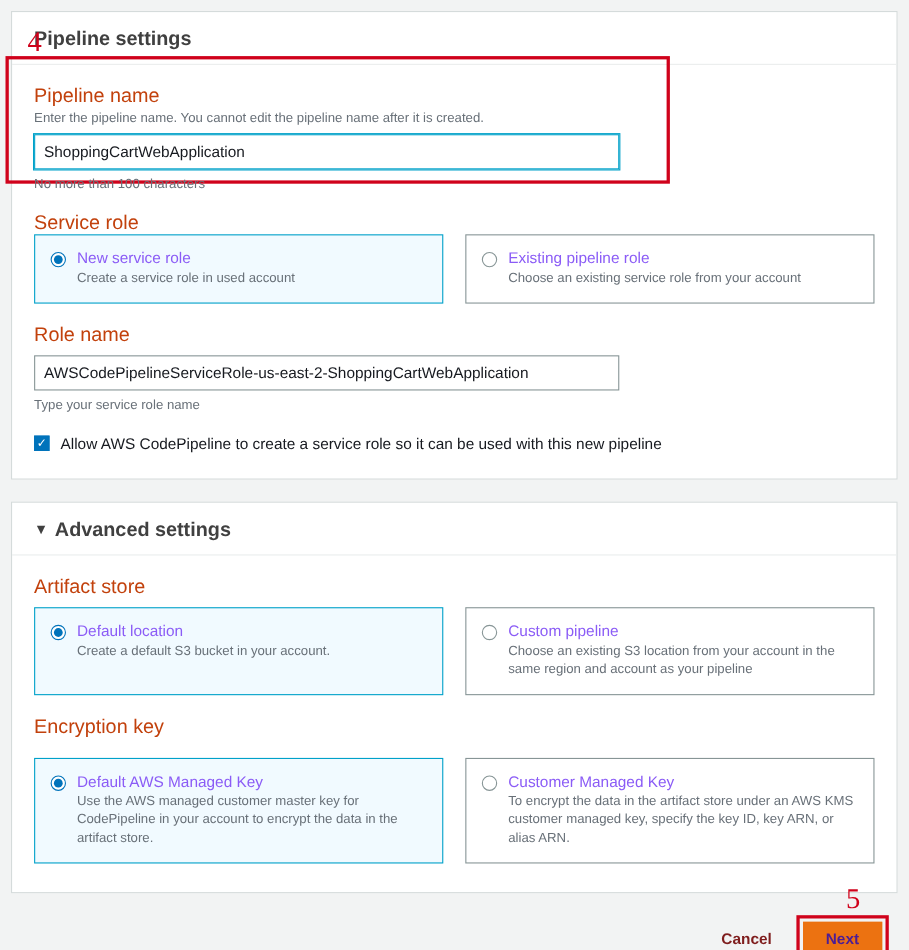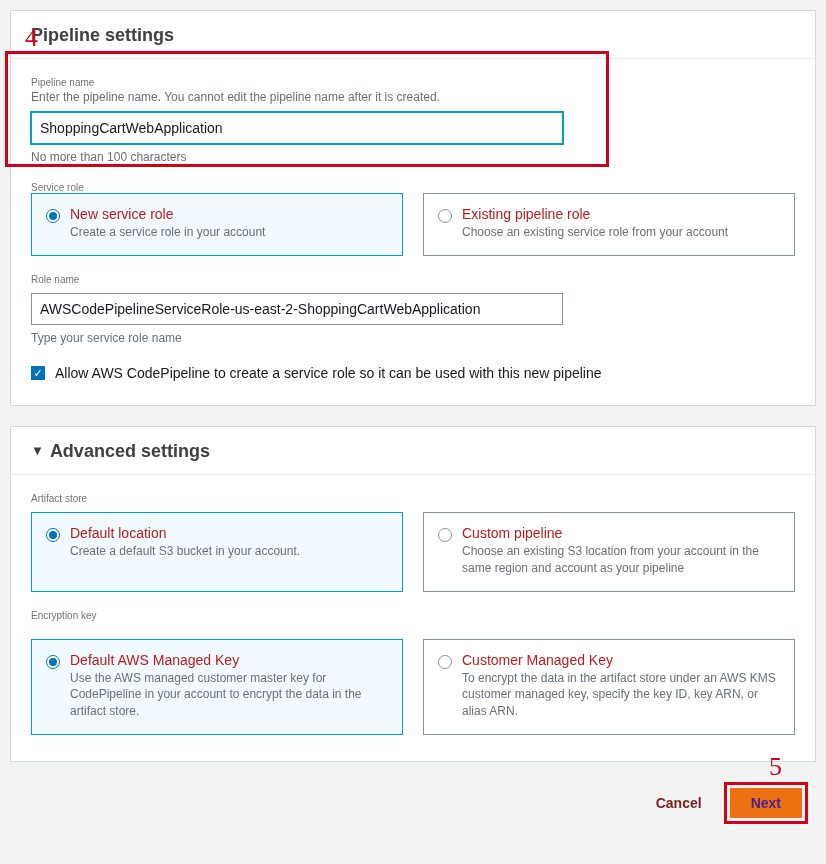--- a/index.html
+++ b/index.html
@@ -31,23 +31,23 @@
     display:inline-block;
     margin-right:6px;
     font-size:13px;
     position:relative;
     top:-2px;
   }
   .panel-body {
     padding: 18px 20px 22px 20px;
   }
   .field-label {
-    font-size: 10px;
+    font-size: 18px;
     font-weight: 400;
-    color: #737373;
+    color: #c2410c;
     margin: 0 0 2px 0;
   }
   .field-desc {
     font-size: 12px;
     color: #687078;
     margin: 0 0 8px 0;
   }
   .field-hint {
     font-size: 12px;
     color: #687078;
@@ -101,21 +101,21 @@
   .tile.selected .radio::after{
     content:"";
     position:absolute;
     left:2px;top:2px;
     width:8px;height:8px;
     border-radius:50%;
     background:#0073bb;
   }
   .tile-title {
     font-size:14px;
-    color:#b91c1c;
+    color:#8b5cf6;
     margin-bottom:2px;
   }
   .tile-desc {
     font-size:12px;
     color:#687078;
     line-height:1.4;
   }
   .checkbox-row {
     display:flex;
     align-items:flex-start;
@@ -201,21 +201,21 @@
       <div class="field-hint">No more than 100 characters</div>
     </div>
 
     <div class="group">
       <div class="field-label" style="margin-bottom:0;">Service role</div>
       <div class="tiles">
         <div class="tile selected">
           <div class="radio"></div>
           <div>
             <div class="tile-title">New service role</div>
-            <div class="tile-desc">Create a service role in your account</div>
+            <div class="tile-desc">Create a service role in used account</div>
           </div>
         </div>
         <div class="tile">
           <div class="radio"></div>
           <div>
             <div class="tile-title">Existing pipeline role</div>
             <div class="tile-desc">Choose an existing service role from your account</div>
           </div>
         </div>
       </div>

